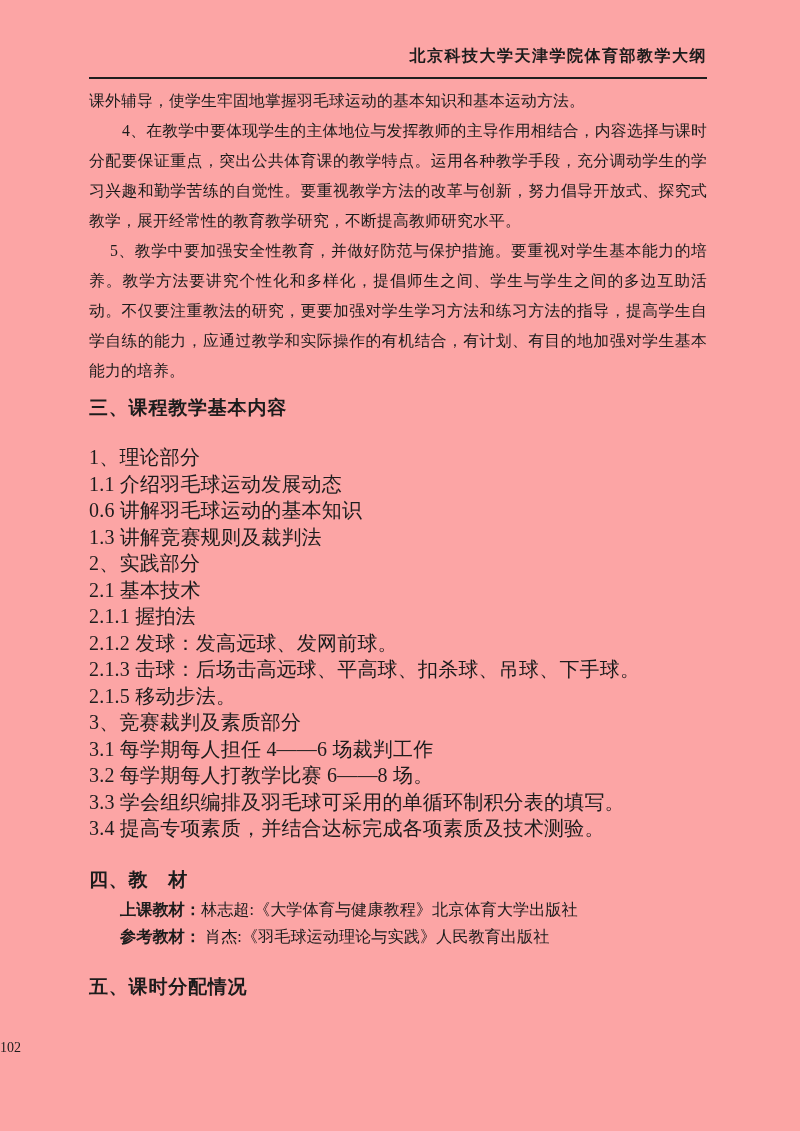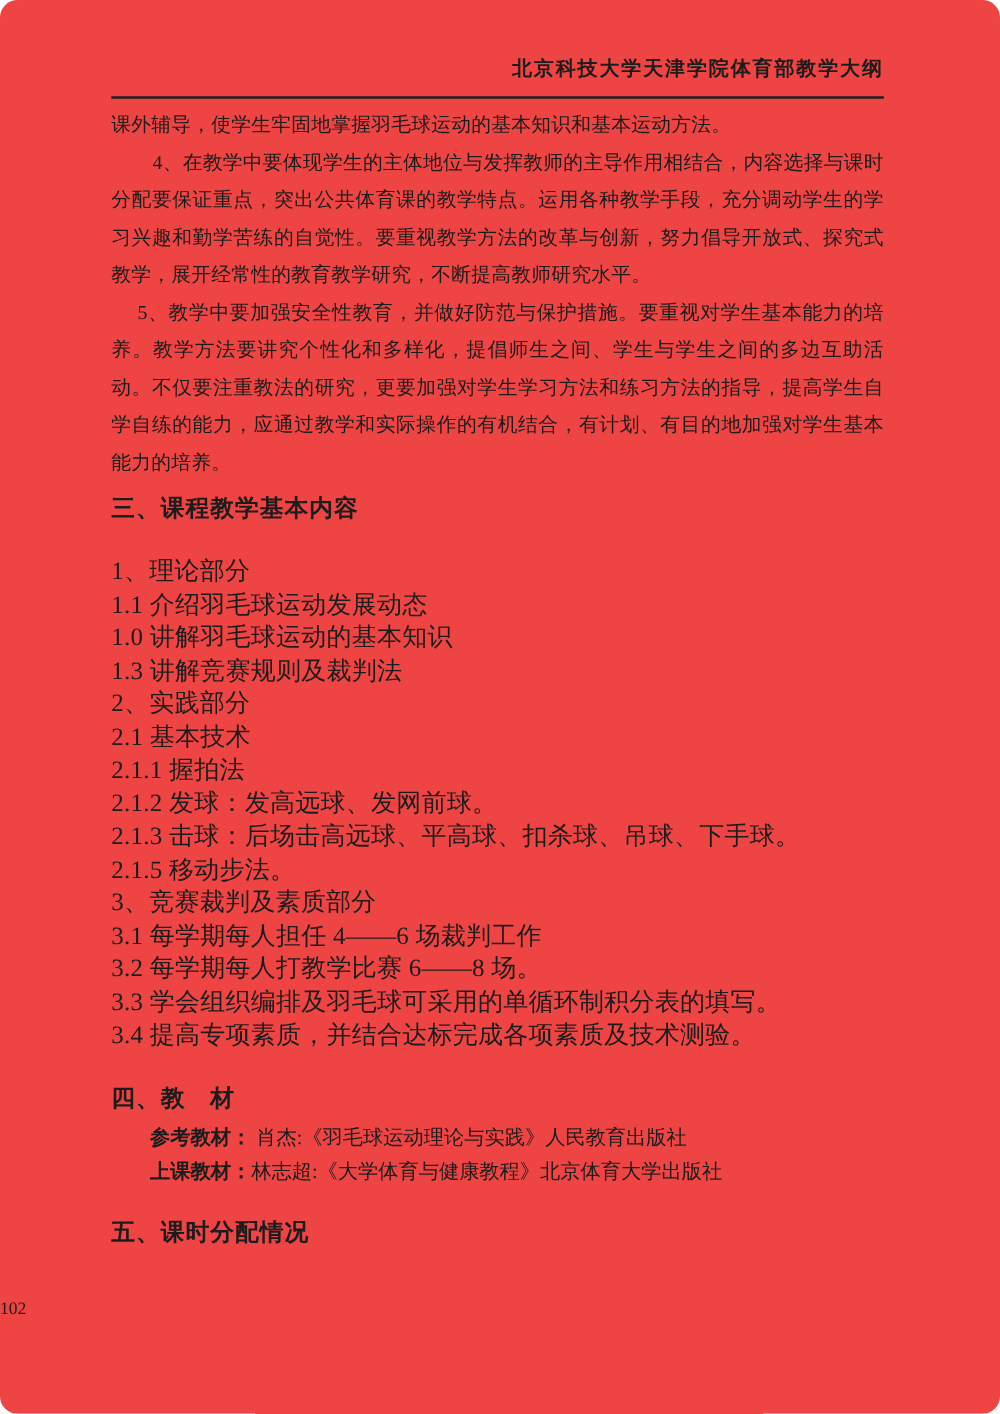--- a/index.html
+++ b/index.html
@@ -4,25 +4,24 @@
 <style>
   html, body {
     margin: 0;
     padding: 0;
     background: #ffffff;
   }
   .page {
     position: relative;
     width: 800px;
     height: 1131px;
-    background: #ef4444;
+    background: #fca5a5;
     color: #1c1c1c;
     font-family: "Liberation Serif", "DejaVu Serif", serif;
     overflow: hidden;
-    border-radius: 14px;
   }
   .content {
     position: absolute;
     left: 89px;
     top: 45px;
     width: 618px;
   }
   .header-title {
     text-align: right;
     font-weight: bold;
@@ -96,43 +95,43 @@
 
     <p class="body-para indent-2">4、在教学中要体现学生的主体地位与发挥教师的主导作用相结合，内容选择与课时分配要保证重点，突出公共体育课的教学特点。运用各种教学手段，充分调动学生的学习兴趣和勤学苦练的自觉性。要重视教学方法的改革与创新，努力倡导开放式、探究式教学，展开经常性的教育教学研究，不断提高教师研究水平。</p>
 
     <p class="body-para indent-1">5、教学中要加强安全性教育，并做好防范与保护措施。要重视对学生基本能力的培养。教学方法要讲究个性化和多样化，提倡师生之间、学生与学生之间的多边互助活动。不仅要注重教法的研究，更要加强对学生学习方法和练习方法的指导，提高学生自学自练的能力，应通过教学和实际操作的有机结合，有计划、有目的地加强对学生基本能力的培养。</p>
 
     <h3 class="section-heading section3-heading">三、课程教学基本内容</h3>
 
     <ul class="course-list">
       <li>1、理论部分</li>
       <li>1.1 介绍羽毛球运动发展动态</li>
-      <li>1.0 讲解羽毛球运动的基本知识</li>
+      <li>0.6 讲解羽毛球运动的基本知识</li>
       <li>1.3 讲解竞赛规则及裁判法</li>
       <li>2、实践部分</li>
       <li>2.1 基本技术</li>
       <li>2.1.1 握拍法</li>
       <li>2.1.2 发球：发高远球、发网前球。</li>
       <li>2.1.3 击球：后场击高远球、平高球、扣杀球、吊球、下手球。</li>
       <li>2.1.5 移动步法。</li>
       <li>3、竞赛裁判及素质部分</li>
       <li>3.1 每学期每人担任 4——6 场裁判工作</li>
       <li>3.2 每学期每人打教学比赛 6——8 场。</li>
       <li>3.3 学会组织编排及羽毛球可采用的单循环制积分表的填写。</li>
       <li>3.4 提高专项素质，并结合达标完成各项素质及技术测验。</li>
     </ul>
 
     <h3 class="section-heading section4-heading">四、教　材</h3>
 
     <div class="materials">
       <div class="row">
-        <span class="label">参考教材：</span><span> 肖杰:《羽毛球运动理论与实践》人民教育出版社</span>
+        <span class="label">上课教材：</span><span>林志超:《大学体育与健康教程》北京体育大学出版社</span>
       </div>
       <div class="row">
-        <span class="label">上课教材：</span><span>林志超:《大学体育与健康教程》北京体育大学出版社</span>
+        <span class="label">参考教材：</span><span> 肖杰:《羽毛球运动理论与实践》人民教育出版社</span>
       </div>
     </div>
 
     <h3 class="section-heading section5-heading">五、课时分配情况</h3>
 
   </div>
 
   <div class="page-number">102</div>
 </div>
 

